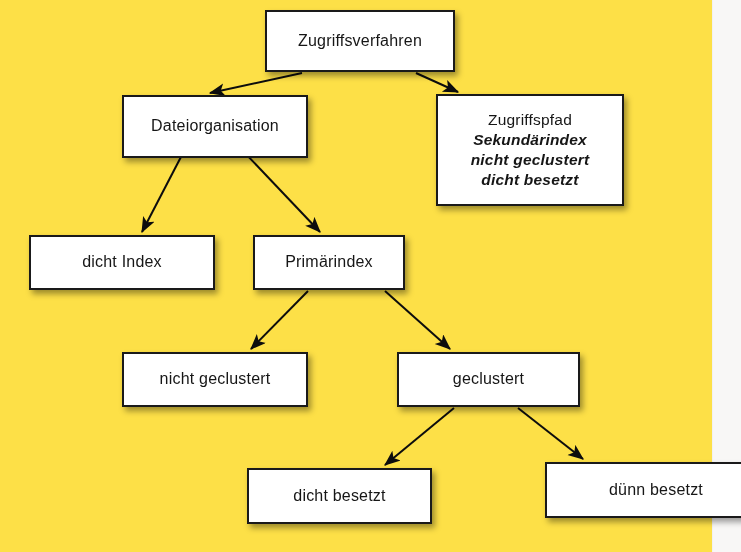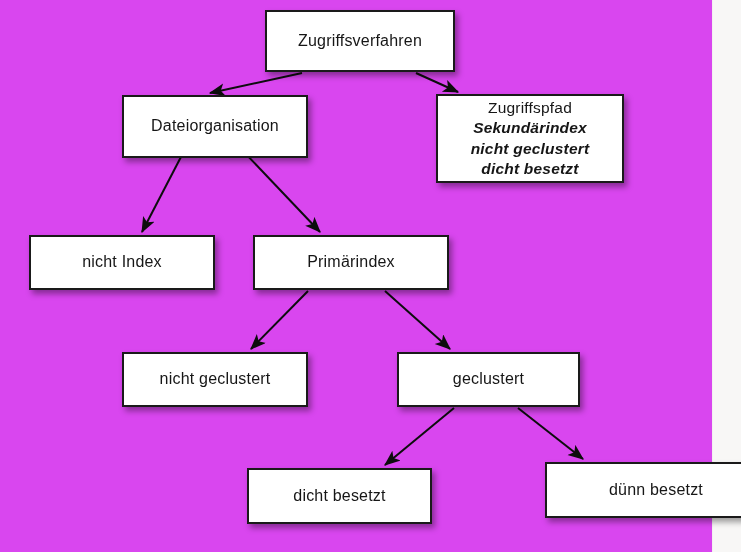--- a/index.html
+++ b/index.html
@@ -11,21 +11,21 @@
   body {
     width: 741px;
     height: 552px;
     overflow: hidden;
     font-family: "Liberation Sans", "DejaVu Sans", sans-serif;
   }
   #canvas {
     position: relative;
     width: 741px;
     height: 552px;
-    background: #d946ef;
+    background: #fde047;
   }
   
   #page-edge {
     position: absolute;
     top: 0;
     right: 0;
     width: 28px;
     height: 552px;
     background: #f8f7f6;
     border-left: 1px solid #f2f1f0;
@@ -90,32 +90,32 @@
   </svg>
 
   <div class="node" id="node-zugriffsverfahren" style="left:265px; top:10px; width:190px; height:62px;">
     <span class="label">Zugriffsverfahren</span>
   </div>
 
   <div class="node" id="node-dateiorganisation" style="left:122px; top:95px; width:186px; height:63px;">
     <span class="label">Dateiorganisation</span>
   </div>
 
-  <div class="node multiline" id="node-zugriffspfad" style="left:436px; top:94px; width:188px; height:89px;">
+  <div class="node multiline" id="node-zugriffspfad" style="left:436px; top:94px; width:188px; height:112px;">
     <span class="line1">Zugriffspfad</span>
     <span class="line-i">Sekundärindex</span>
     <span class="line-i">nicht geclustert</span>
     <span class="line-i">dicht besetzt</span>
   </div>
 
   <div class="node" id="node-ohne-index" style="left:29px; top:235px; width:186px; height:55px;">
-    <span class="label">nicht Index</span>
+    <span class="label">dicht Index</span>
   </div>
 
-  <div class="node" id="node-primaerindex" style="left:253px; top:235px; width:196px; height:55px;">
+  <div class="node" id="node-primaerindex" style="left:253px; top:235px; width:152px; height:55px;">
     <span class="label">Primärindex</span>
   </div>
 
   <div class="node" id="node-nicht-geclustert" style="left:122px; top:352px; width:186px; height:55px;">
     <span class="label">nicht geclustert</span>
   </div>
 
   <div class="node" id="node-geclustert" style="left:397px; top:352px; width:183px; height:55px;text-align:center;">
     <span class="label">geclustert</span>
   </div>

